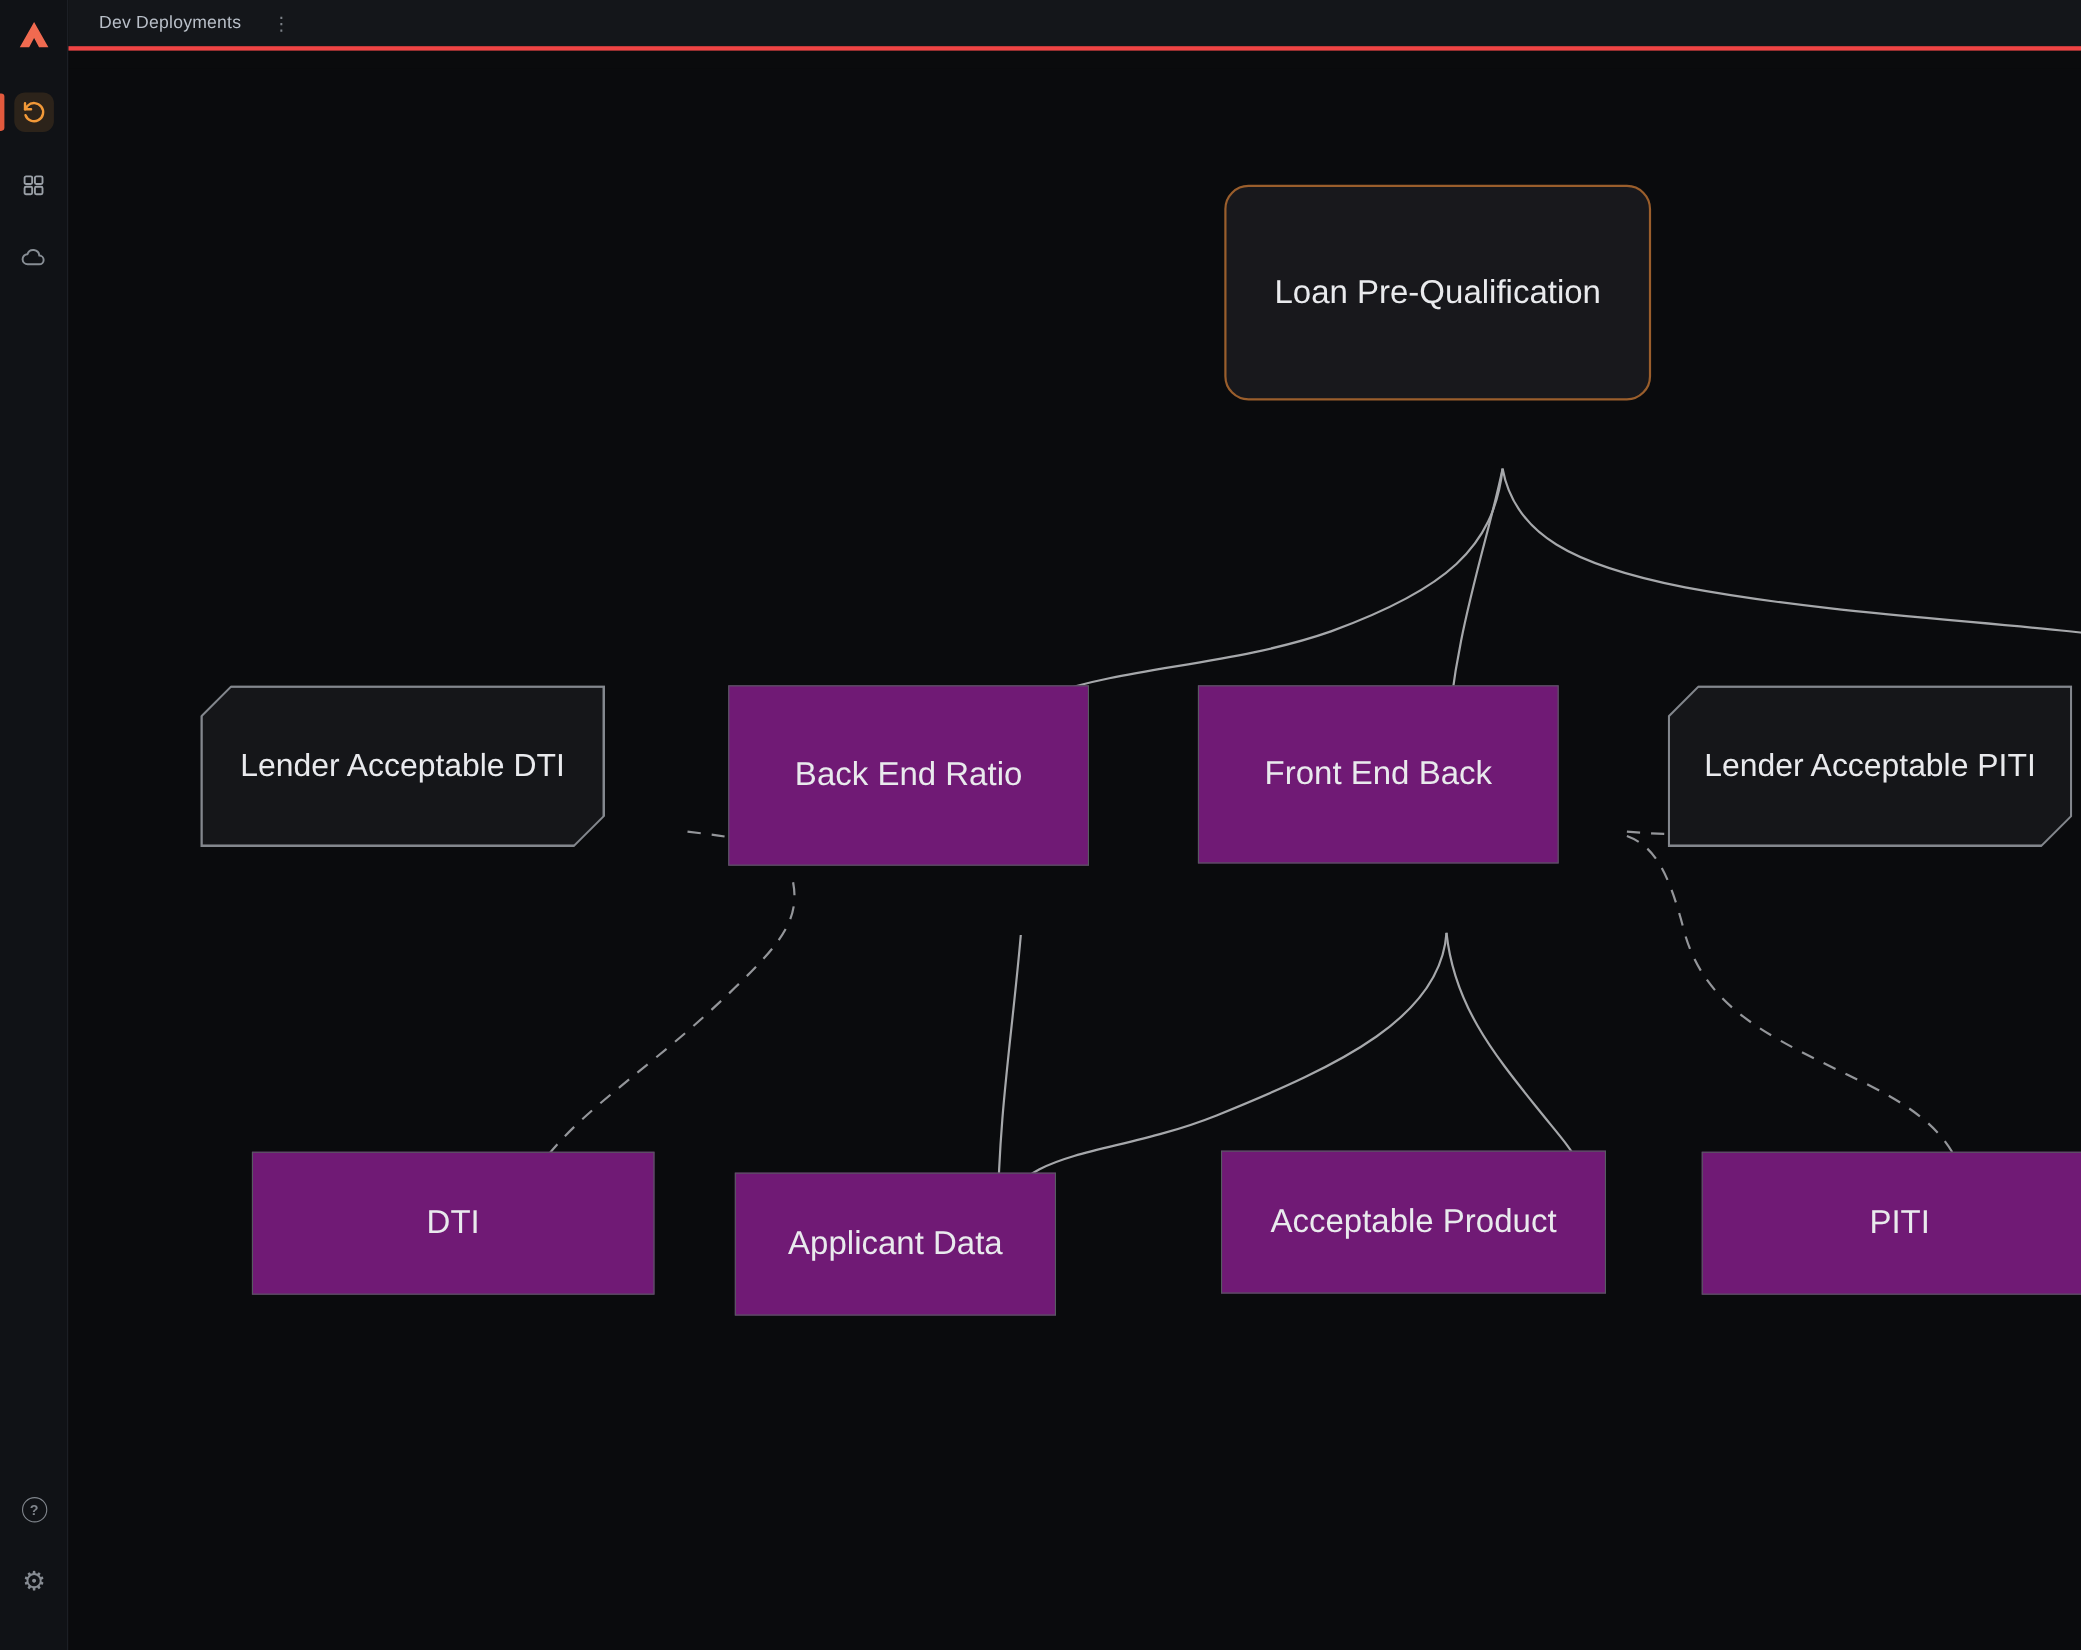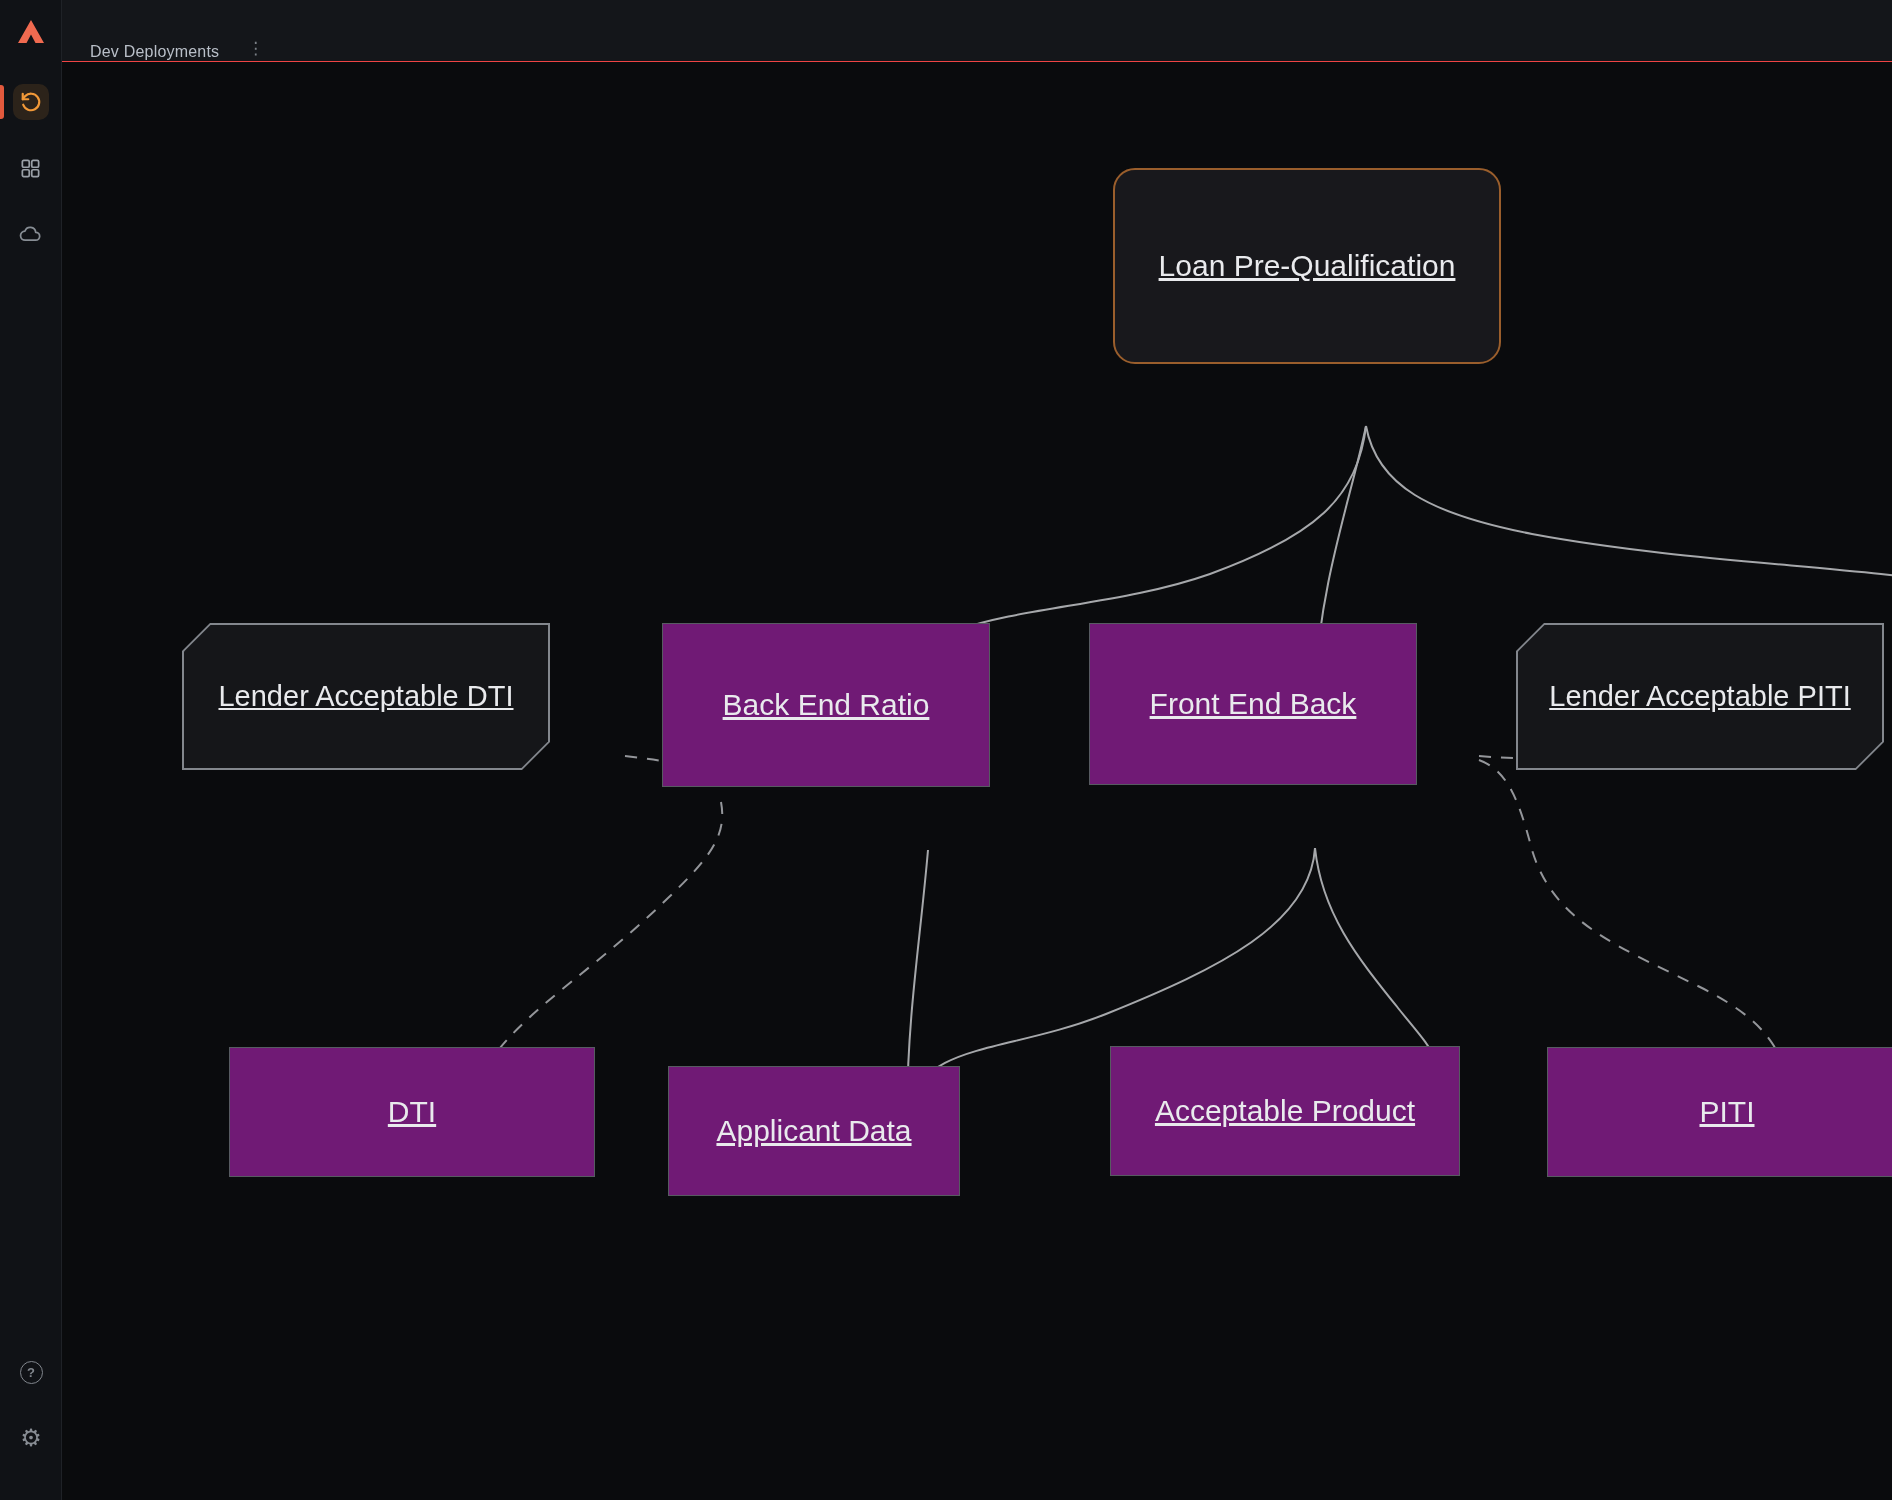--- a/index.html
+++ b/index.html
@@ -1,22 +1,22 @@
 <!DOCTYPE html>
 <html><head>
 <meta charset="utf-8">
 <style>
   * { margin:0; padding:0; box-sizing:border-box; }
   html,body { width:1892px; height:1500px; overflow:hidden; background:#0a0b0d;
               font-family:"Liberation Sans", sans-serif; }
 
   
-  .topbar { position:absolute; left:62px; top:0; width:1830px; height:62px;
-            background:#14161a; border-bottom:1px solid #ef4444;
-            display:flex; align-items:flex-end; z-index:30; }
+  .topbar { position:absolute; left:62px; top:0; width:1830px; height:46px;
+            background:#14161a; border-bottom:4px solid #ef4444;
+            display:flex; align-items:center; z-index:30; }
   .topbar-title { margin-left:28px; font-size:16px; font-weight:500; color:#b9bfc8; letter-spacing:.2px; }
   .kebab { margin-left:22px; color:#7b8087; font-size:17px; line-height:1; cursor:pointer;
            padding:4px 6px; }
 
   .sidebar { position:absolute; left:0; top:0; width:62px; height:1500px;
              background:#101216; border-right:1px solid #1f2227; z-index:40;
              display:flex; flex-direction:column; align-items:center; }
   .logo { margin-top:13px; width:38px; height:38px; display:flex; align-items:center; justify-content:center; }
   .nav { margin-top:33px; display:flex; flex-direction:column; align-items:center; gap:30px; }
   .nav-item { width:36px; height:36px; border-radius:10px; display:flex; align-items:center;
@@ -34,21 +34,21 @@
   
   .canvas { position:absolute; left:62px; top:62px; right:0; bottom:0; background:#0a0b0d; z-index:1; }
   svg.edges { position:absolute; left:0; top:0; width:1892px; height:1500px; z-index:2; }
   svg.edges path { fill:none; }
   .edge-solid  { stroke:#a6a8ab; stroke-width:2; }
   .edge-dashed { stroke:#94969a; stroke-width:2; stroke-dasharray:12 10; }
 
   
   .node { position:absolute; z-index:10; display:flex; align-items:center; justify-content:center;
           text-align:center; color:#e9eaed; font-size:30px; cursor:pointer; }
-  .node .lbl { position:relative; z-index:2;text-decoration:underline; }
+  .node .lbl { position:relative; z-index:2; }
   .node.step  { background:#701a75; border:1.5px solid #575b61; }
   .node.root  { background:#18181c; border:2px solid #9a5e2c; border-radius:22px;
                 padding:0 40px; line-height:38px; }
   .node.input { background:#83878d; font-size:29px; }
   .node.input { clip-path:polygon(28px 0, 100% 0, 100% calc(100% - 28px),
                 calc(100% - 28px) 100%, 0 100%, 0 28px); }
   .node.input::before { content:""; position:absolute; inset:2px; background:#151619;
                 clip-path:polygon(26.5px 0, 100% 0, 100% calc(100% - 26.5px),
                 calc(100% - 26.5px) 100%, 0 100%, 0 26.5px); z-index:1; }
 </style>

